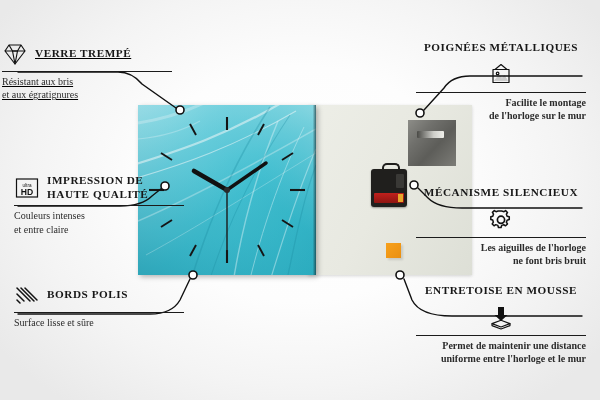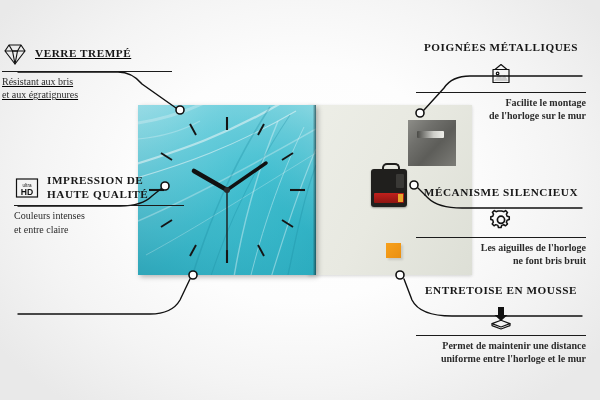--- a/index.html
+++ b/index.html
@@ -228,20 +228,37 @@
         <text x="13" y="19.6" font-family="Liberation Sans, sans-serif" font-size="8.6" font-weight="bold" text-anchor="middle" fill="#111">HD</text>
       </svg>
       <div class="co-title l">IMPRESSION DE
 HAUTE QUALITÉ</div>
     </div>
     <div class="co-rule" style="width:170px;"></div>
     <div class="co-sub">Couleurs intenses
 et entre claire</div>
   </div>
 
+  <div class="callout" style="left:14px;top:282px;width:170px;">
+    <div class="co-head">
+      <svg class="ico" viewBox="0 0 26 26">
+        <g stroke="#111" stroke-width="1.5" stroke-linecap="round">
+          <line x1="3" y1="6" x2="16" y2="19"></line>
+          <line x1="7" y1="6" x2="20" y2="19"></line>
+          <line x1="11" y1="6" x2="23" y2="18"></line>
+          <line x1="3" y1="12" x2="10" y2="19"></line>
+          <line x1="3" y1="18" x2="6" y2="21"></line>
+        </g>
+      </svg>
+      <div class="co-title l">BORDS
+POLIS</div>
+    </div>
+    <div class="co-rule" style="width:170px;"></div>
+    <div class="co-sub">Surface lisse et sûre</div>
+  </div>
 
   <div class="callout" style="left:416px;top:41px;width:170px;">
     <div class="co-head right">
       <div class="co-title r">POIGNÉES
 MÉTALLIQUES</div>
       <svg class="ico" viewBox="0 0 26 26">
         <g fill="none" stroke="#111" stroke-width="1.2" stroke-linejoin="round">
           <path d="M13 2.5 L7 7.5 M13 2.5 L19 7.5"></path>
           <rect x="5" y="7.5" width="16" height="13"></rect>
           <path d="M6.6 18.6 L11 13 L14 16.4 L16.4 13.6 L19.4 18.6 Z" fill="#111" opacity=".18" stroke="#111" stroke-width="1"></path>

